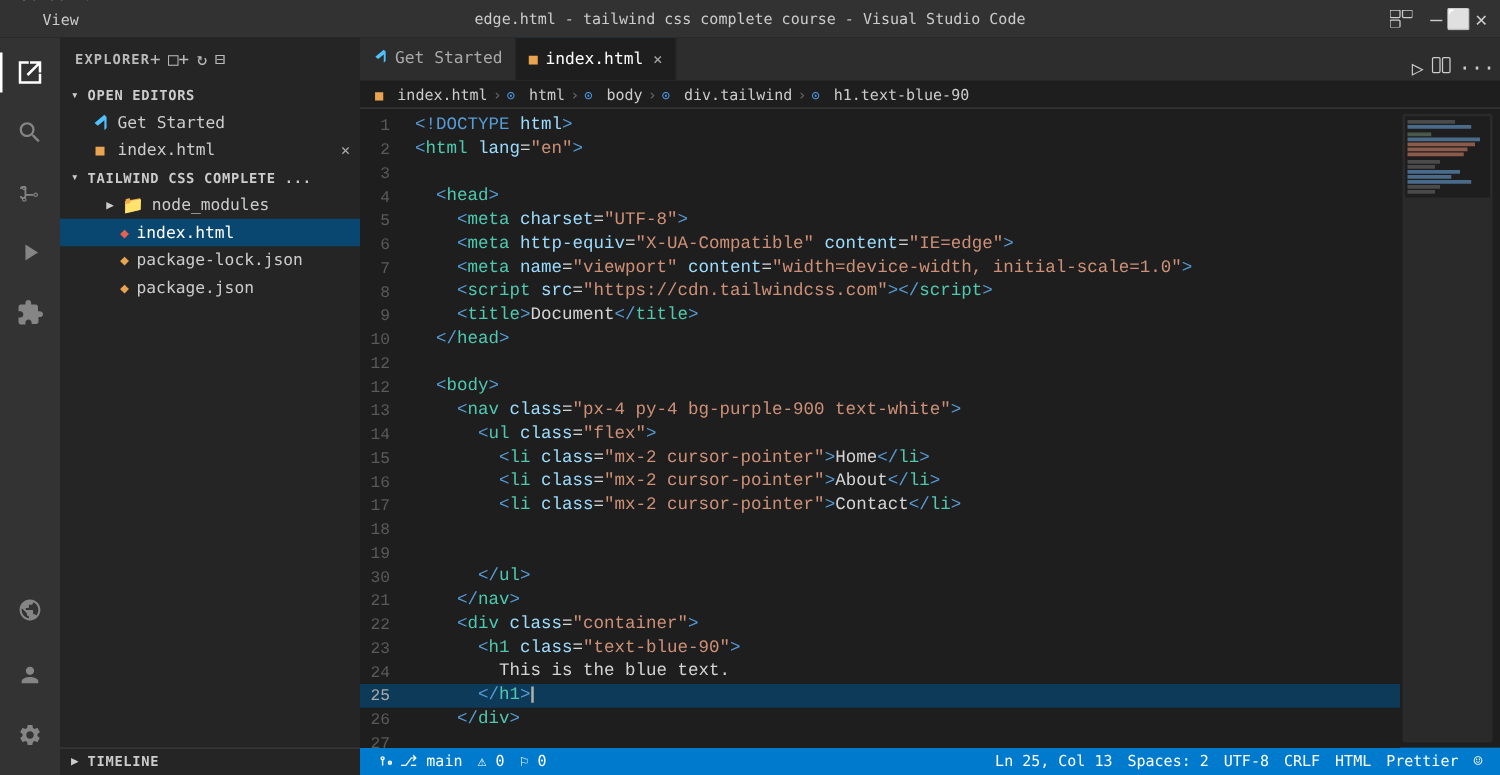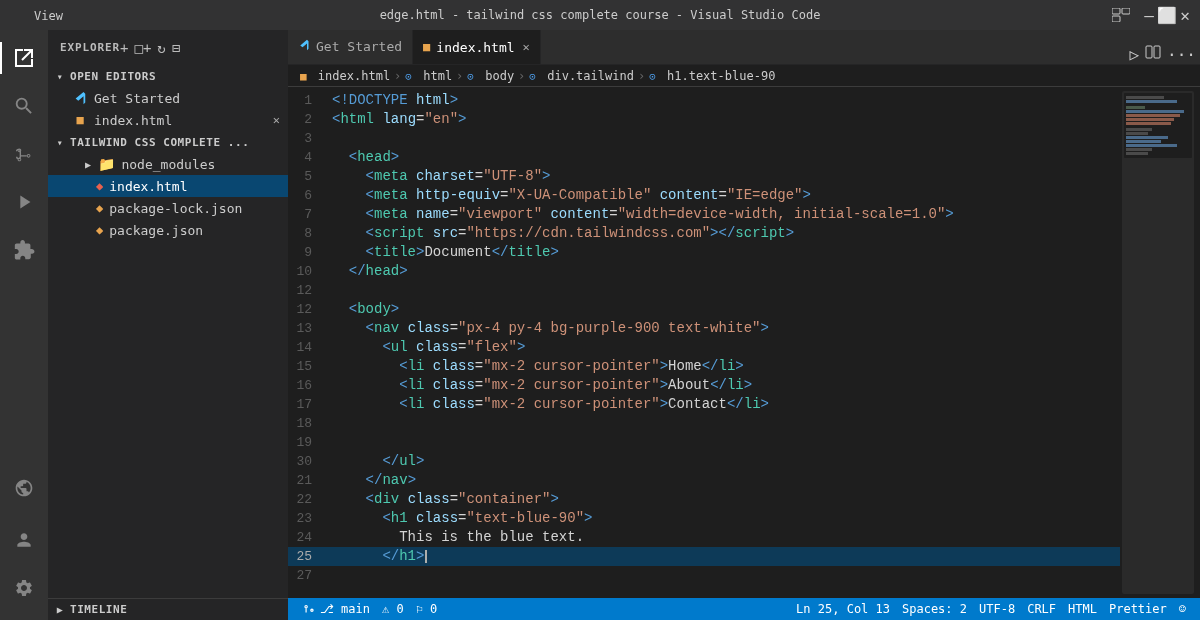--- a/index.html
+++ b/index.html
@@ -689,20 +689,24 @@
           </div>
           <div class="code-line">
             <span class="line-number">24</span>
             <span class="line-content"><span style="color: rgb(212, 212, 212);">        This is the blue text.</span></span>
           </div>
           <div class="code-line highlighted">
             <span class="line-number">25</span>
             <span class="line-content"><span style="color: rgb(86, 156, 214);">      &lt;/</span><span style="color: rgb(78, 201, 176);">h1</span><span style="color: rgb(86, 156, 214);">&gt;</span><span style="display: inline-block; width: 2px; height: 13px; background: rgb(174, 175, 173); vertical-align: middle; margin-left: 1px; animation: 1s step-end 0s infinite normal none running blink;"></span></span>
           </div>
           <div class="code-line">
+            <span class="line-number">26</span>
+            <span class="line-content"><span style="color: rgb(86, 156, 214);">    &lt;/</span><span style="color: rgb(78, 201, 176);">div</span><span style="color: rgb(86, 156, 214);">&gt;</span></span>
+          </div>
+          <div class="code-line">
             <span class="line-number">27</span>
             <span class="line-content"> </span>
           </div>
         </div>
       <div id="minimap">
 
         <div style="padding:4px 2px; font-size:3px; line-height:4px; color:#555; font-family:monospace; overflow:hidden; height:100%;">
           <div style="background:#2a2a2a; width:72px; height:100%; position:relative; border-radius:2px;">
             <div style="position:absolute; top:2px; right:2px; background:#1e1e1e; width:68px; border-radius:1px; padding:2px;">
 

